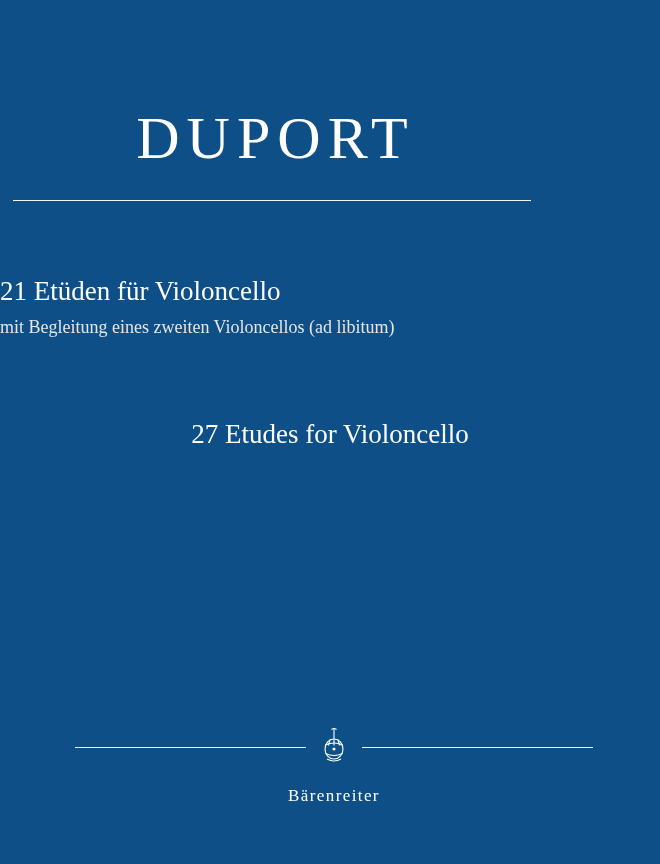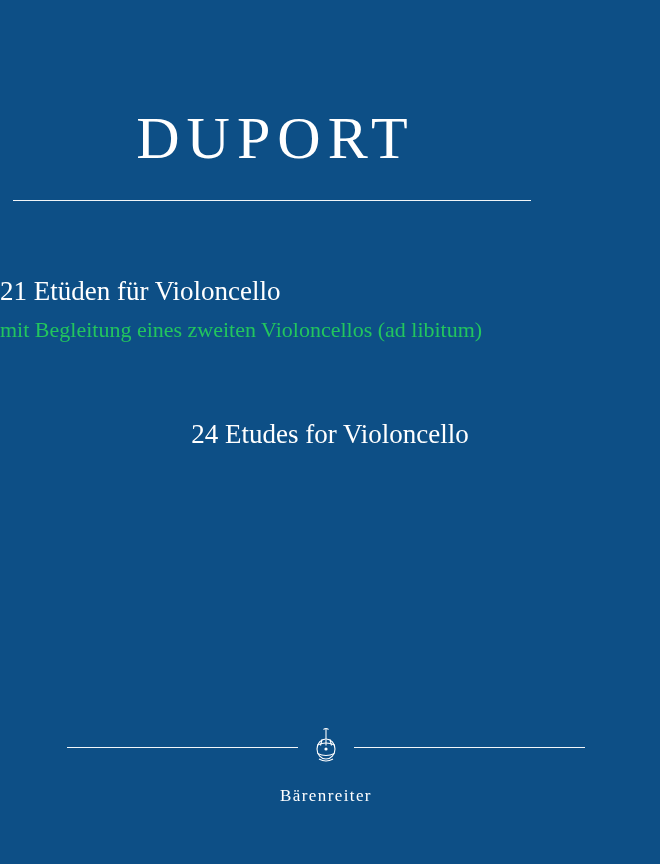--- a/index.html
+++ b/index.html
@@ -63,34 +63,35 @@
     text-align: center;
   }
   .title-main {
     font-size: 27px;
     line-height: 1.25;
     margin: 0;
     font-weight: 400;
     color: #ffffff;
   }
   .title-sub {
-    font-size: 22px;
+    font-size: 18px;
     line-height: 1.3;
     margin: 7px 0 0 0;
     font-weight: 400;
-    color: #22c55e;
+    color: #e5e5e5;
   }
 
   
   .footer {
     position: absolute;
     bottom: 58px;
     left: 0;
     width: 652px;
     text-align: center;
+    padding-left: 8px;
   }
   .logo-row {
     display: flex;
     align-items: center;
     justify-content: center;
     gap: 0;
     width: 518px;
     margin: 0 auto;
   }
   .rule-left, .rule-right {
@@ -126,21 +127,21 @@
     <div class="composer">DUPORT</div>
     <div class="rule-top"></div>
   </div>
 
   <div class="title-german">
     <div class="title-main">21 Etüden für Violoncello</div>
     <div class="title-sub">mit Begleitung eines zweiten Violoncellos (ad libitum)</div>
   </div>
 
   <div class="title-english">
-    <div class="title-main">24 Etudes for Violoncello</div>
+    <div class="title-main">27 Etudes for Violoncello</div>
   </div>
 
   <div class="footer">
     <div class="logo-row">
       <div class="rule-left"></div>
       <div class="logo-mark">
         <svg viewBox="0 0 56 42" xmlns="http://www.w3.org/2000/svg">
           <g fill="none" stroke="#ffffff" stroke-width="1.1">
             <path d="M28 3 L28 13"></path>
             <path d="M25.5 3.5 q2.5 -2 5 0"></path>

